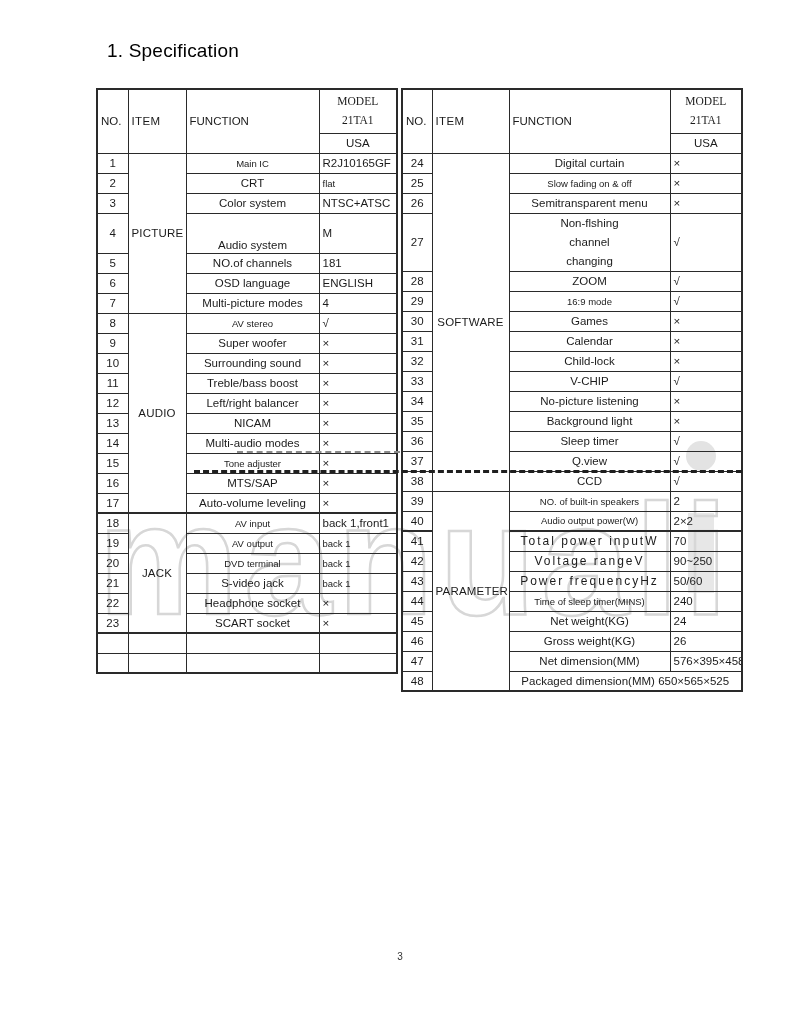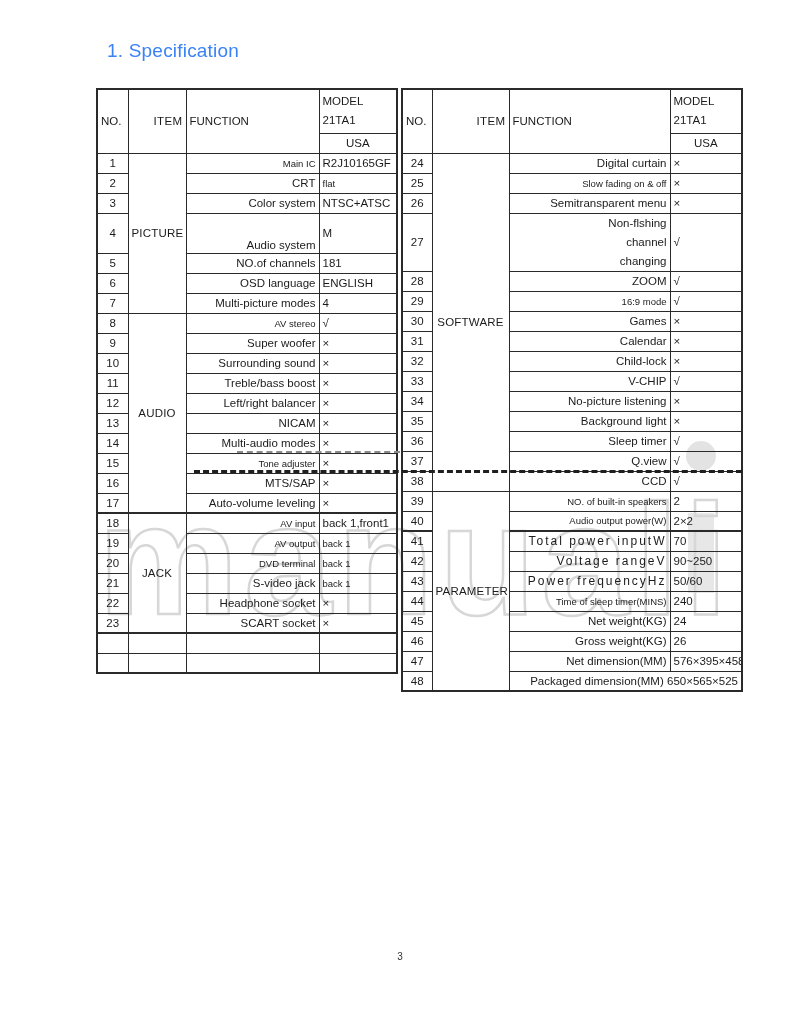--- a/index.html
+++ b/index.html
@@ -1,44 +1,44 @@
 <!DOCTYPE html>
 <html><head>
 <meta charset="utf-8">
 <style>
   html,body{margin:0;padding:0;}
   body{
     width:800px;height:1036px;background:#ffffff;position:relative;overflow:hidden;
     font-family:"Liberation Sans", sans-serif;color:#1b1b1b;
   }
   .page-title{
-    position:absolute;left:107px;top:40px;font-size:19px;letter-spacing:0.2px;color:#3b82f6;
+    position:absolute;left:107px;top:40px;font-size:19px;letter-spacing:0.2px;color:#000000;
   }
   .tables-wrap{
     position:absolute;left:96px;top:88px;display:flex;gap:3px;align-items:flex-start;z-index:1;
   }
   table.spec{
     border-collapse:collapse;table-layout:fixed;background:transparent;
     border:2px solid #2a2a2a;
   }
   table.spec td, table.spec th{
     border:1px solid #2a2a2a;padding:0 3px;font-size:11.5px;font-weight:normal;
     overflow:hidden;white-space:nowrap;vertical-align:middle;color:#1b1b1b;
   }
   tr.row{height:20px;}
   tr.row-tall{height:40px;}
   tr.hrow1{height:44px;}
   tr.hrow2{height:20px;}
   .h-no,.h-func{text-align:left;}
-  .h-item{text-align:right;font-size:8.5px;letter-spacing:0.4px;}
-  .h-model{text-align:left;line-height:19px;}
+  .h-item{text-align:left;font-size:8.5px;letter-spacing:0.4px;}
+  .h-model{text-align:center;line-height:19px;font-family:Liberation Serif, serif;}
   .h-usa{text-align:center;}
   td.no{text-align:center;}
   td.item{text-align:center;font-size:12px;letter-spacing:0.2px;margin-left:13px;}
-  td.func{text-align:right;}
+  td.func{text-align:center;}
   td.func.small{font-size:9.5px;}
   td.func.wide{font-size:12px;letter-spacing:2px;}
   td.func.bottom{vertical-align:bottom;padding-bottom:2px;}
   td.val{text-align:left;padding:0 1px;}
   td.val.small{font-size:9.5px;margin-top:20px;}
   tr.thick-top td{border-top-width:2px;}
   .j-line1{display:flex;justify-content:space-between;line-height:19px;flex-direction:column;}
   .j-line2{line-height:19px;}
   .watermark{position:absolute;left:88px;top:418px;z-index:0;}
   .dash-faint{

